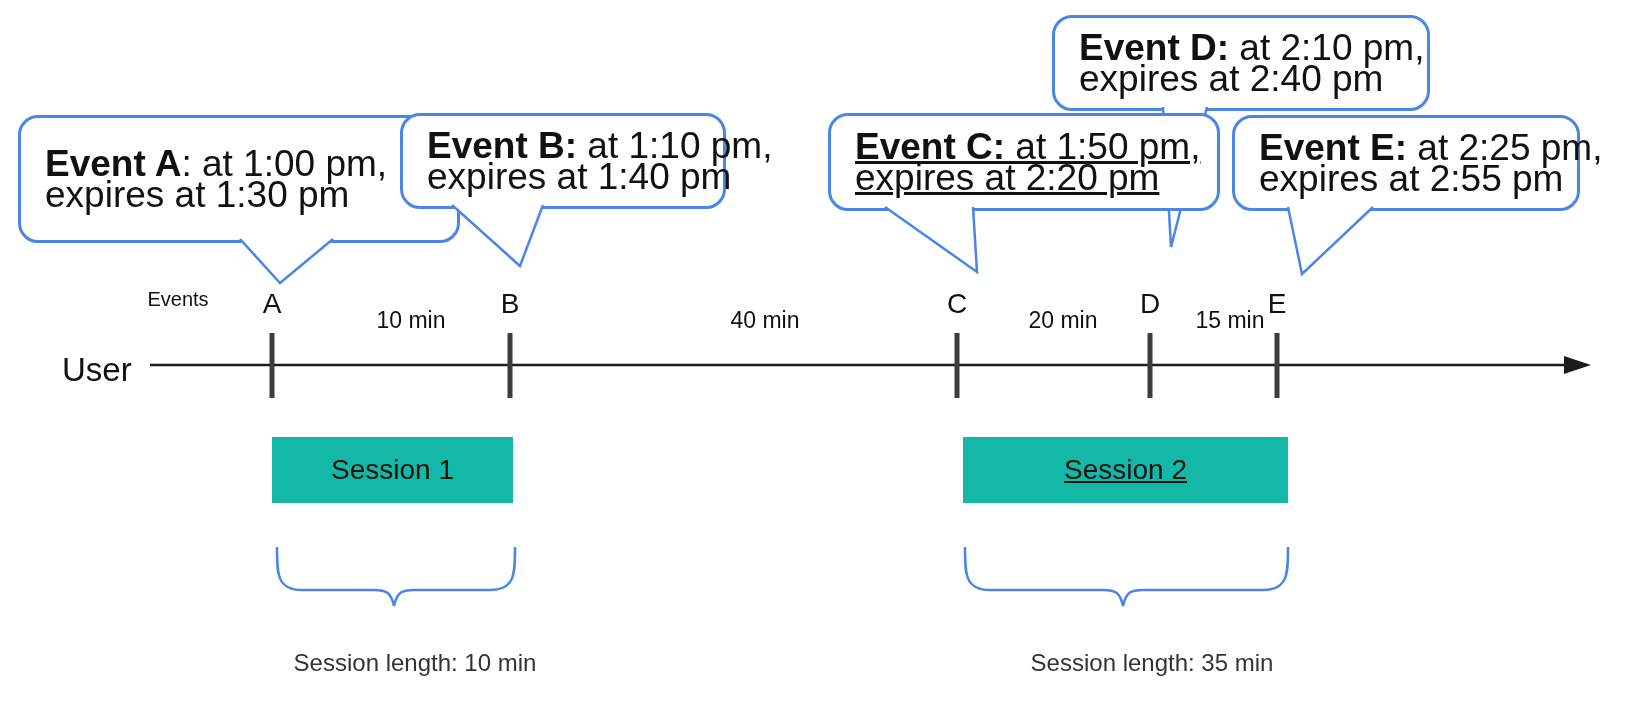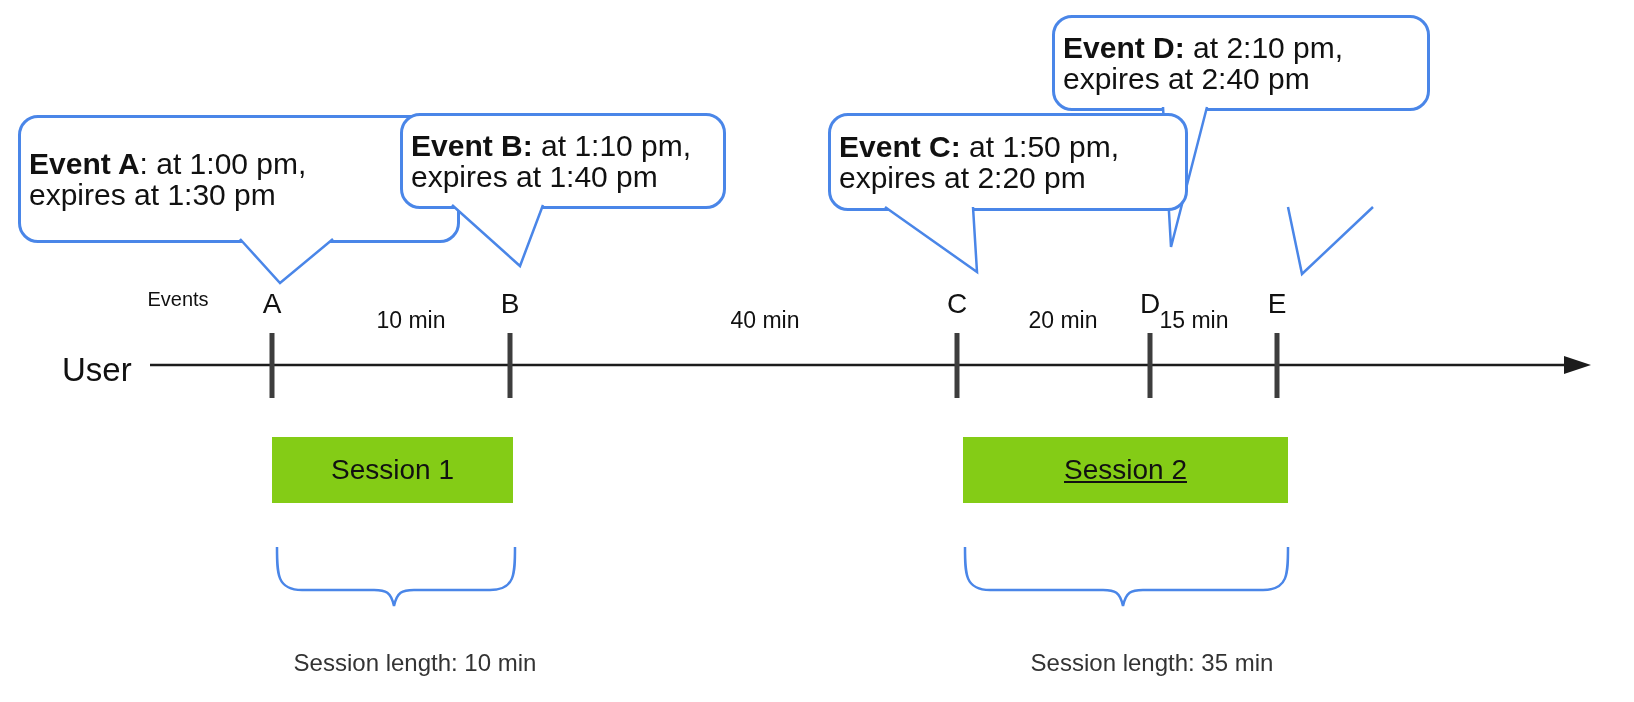--- a/index.html
+++ b/index.html
@@ -22,29 +22,29 @@
   .bubble {
     position: absolute;
     background: #ffffff;
     border: 3px solid #4a86e8;
     border-radius: 20px;
     display: flex;
     align-items: center;
     box-sizing: border-box;
   }
   .bubble-text {
-    padding-left: 8px;
-    font-size: 30px;
+    padding-left: 24px;
+    font-size: 37px;
     line-height: 31px;
     white-space: nowrap;
   }
   .b { font-weight: bold; }
   #bubble-a { left: 18px;   top: 115px; width: 442px; height: 128px; }
   #bubble-b { left: 400px;  top: 113px; width: 326px; height: 96px;  }
-  #bubble-c { left: 828px;  top: 113px; width: 360px; height: 98px;  }
+  #bubble-c { left: 828px;  top: 113px; width: 392px; height: 98px; text-decoration: underline;  }
   #bubble-d { left: 1052px; top: 15px;  width: 378px; height: 96px;  }
   #bubble-e { left: 1232px; top: 115px; width: 348px; height: 96px;  }
   .tail path { fill: #ffffff; stroke: #4a86e8; stroke-width: 2.5; }
   
   .user-label {
     position: absolute;
     left: 62px; top: 351px;
     font-size: 33px;
   }
   .events-label {
@@ -64,21 +64,21 @@
     top: 307px;
     transform: translateX(-50%);
     font-size: 23px;
     margin-left: 20px;
   }
   
   .session-bar {
     position: absolute;
     top: 437px;
     height: 66px;
-    background: #84cc16;
+    background: #14b8a6;
     display: flex;
     align-items: center;
     justify-content: center;
     font-size: 28px;
   }
   #session-bar-1 { left: 272px; width: 241px; }
   #session-bar-2 { left: 963px; width: 325px; text-decoration: underline; }
   .length-label {
     position: absolute;
     top: 649px;
@@ -140,37 +140,43 @@
   <div class="bubble" id="bubble-c">
     <div class="bubble-text">
       <div><span class="b">Event C:</span><span> at 1:50 pm,</span></div>
       <div>expires at 2:20 pm</div>
     </div>
   </div>
   <svg class="layer tail">
     <path d="M 885 207 L 977 272 L 973 207"></path>
   </svg>
 
+  <div class="bubble" id="bubble-e">
+    <div class="bubble-text">
+      <div><span class="b">Event E:</span><span> at 2:25 pm,</span></div>
+      <div>expires at 2:55 pm</div>
+    </div>
+  </div>
   <svg class="layer tail">
     <path d="M 1288 207 L 1302 274 L 1373 207"></path>
   </svg>
 
   <div class="user-label">User</div>
   <div class="events-label" style="left:178px">Events</div>
 
   <div class="marker-label" style="left:272px">A</div>
   <div class="marker-label" style="left:510px">B</div>
   <div class="marker-label" style="left:957px">C</div>
   <div class="marker-label" style="left:1150px">D</div>
   <div class="marker-label" style="left:1277px">E</div>
 
   <div class="interval-label" style="left:391px">10 min</div>
   <div class="interval-label" style="left:745px">40 min</div>
   <div class="interval-label" style="left:1043px">20 min</div>
-  <div class="interval-label" style="left:1174px">15 min</div>
+  <div class="interval-label" style="left:1210px">15 min</div>
 
   <div class="session-bar" id="session-bar-1">
     <span>Session 1</span>
   </div>
   <div class="session-bar" id="session-bar-2">
     <span>Session 2</span>
   </div>
 
   <div class="length-label" id="length-label-1">Session length: 10 min</div>
   <div class="length-label" id="length-label-2">Session length: 35 min</div>

